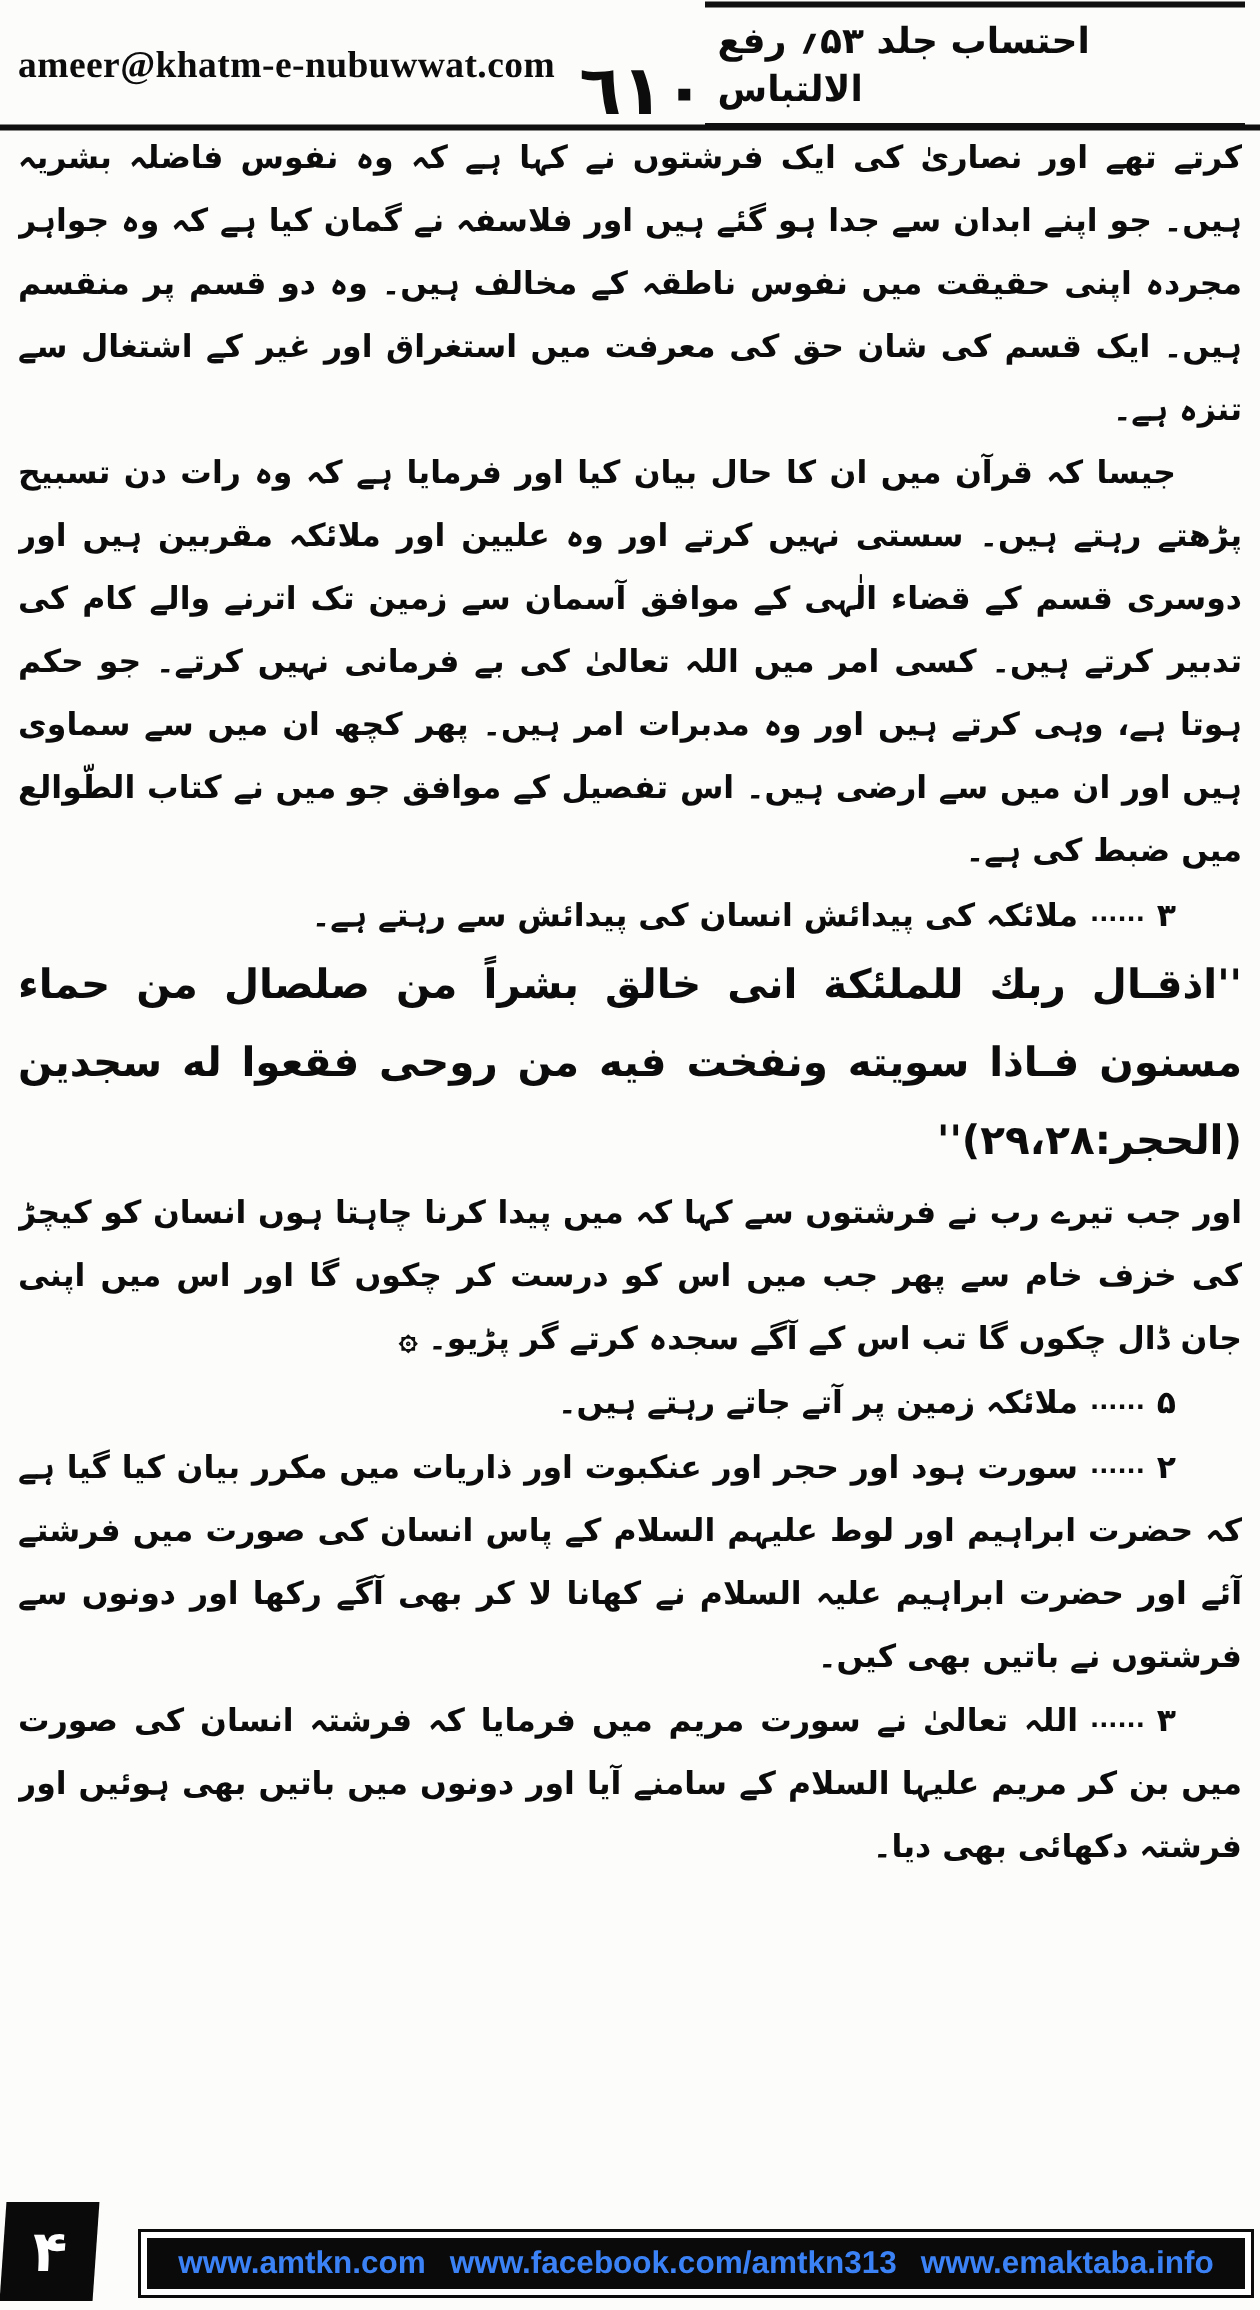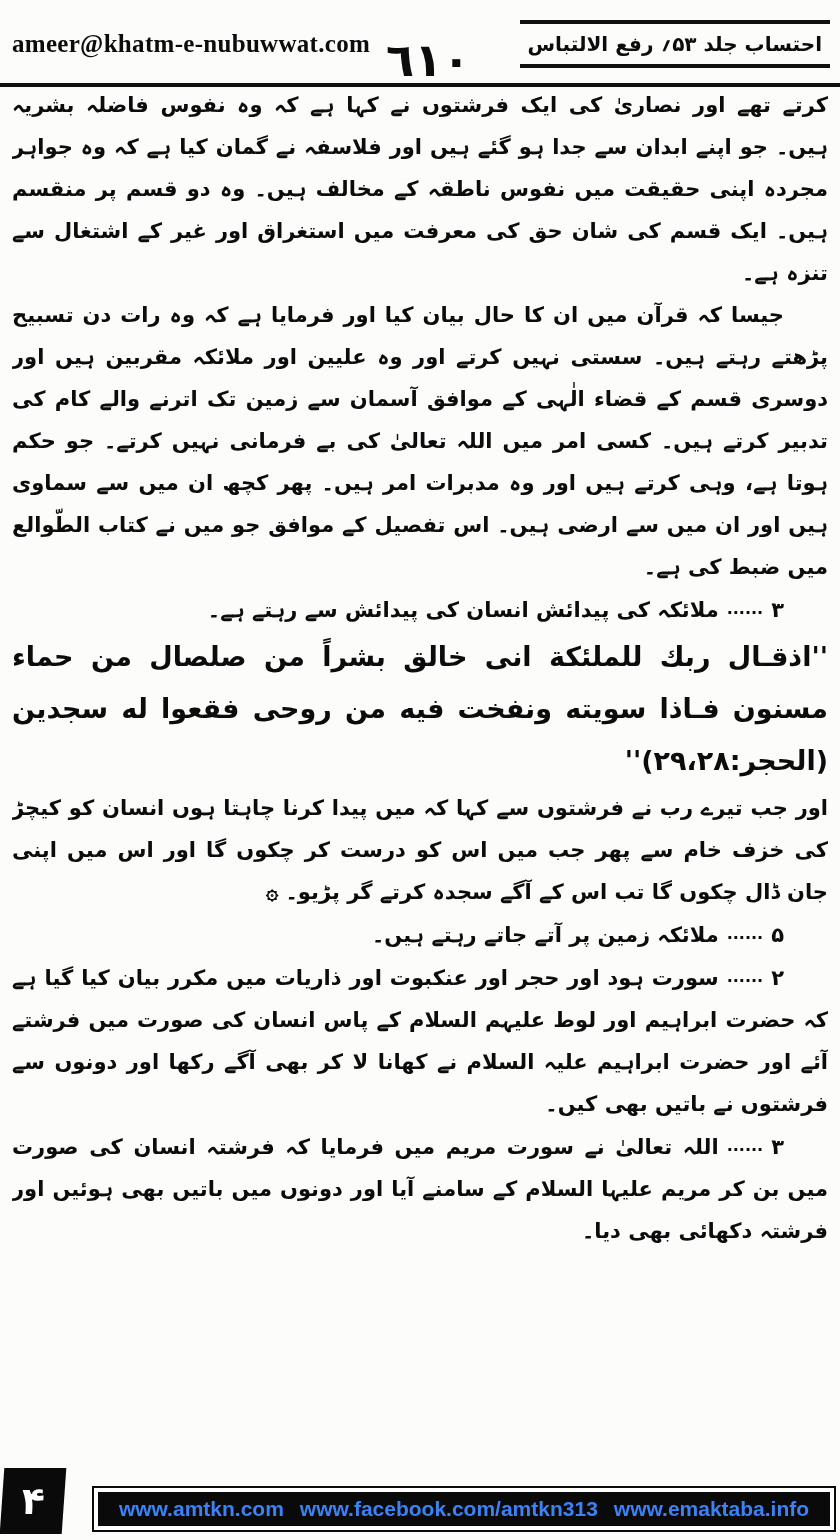--- a/index.html
+++ b/index.html
@@ -17,23 +17,23 @@
   .email{
     font-family:"Liberation Serif",serif;font-weight:bold;font-size:25px;
     letter-spacing:.3px;white-space:nowrap;direction:ltr;
   }
   .pagenum-top{
     font-size:46px;font-weight:bold;margin-left:16px;line-height:1;
     font-family:"DejaVu Sans",sans-serif;
     margin-top:32px;
   }
   .title-box{
-    margin-left:auto;direction:rtl;text-align:right;
+    margin-left:auto;direction:rtl;text-align:left;
     border-top:4px solid #101010;border-bottom:4px solid #101010;
-    padding:7px 8px;min-width:248px;font-weight:bold;font-size:20px;line-height:1.3;
+    padding:7px 8px;min-width:248px;font-weight:bold;font-size:24px;line-height:1.3;
   }
   
   .body{
     position:absolute;top:84px;left:12px;right:12px;bottom:88px;
     direction:rtl;text-align:justify;overflow:hidden;
     font-size:21px;font-weight:bold;line-height:42px;
   }
   .body p{margin:0;padding:0;}
   .para{}
   .indent{text-indent:44px;}

